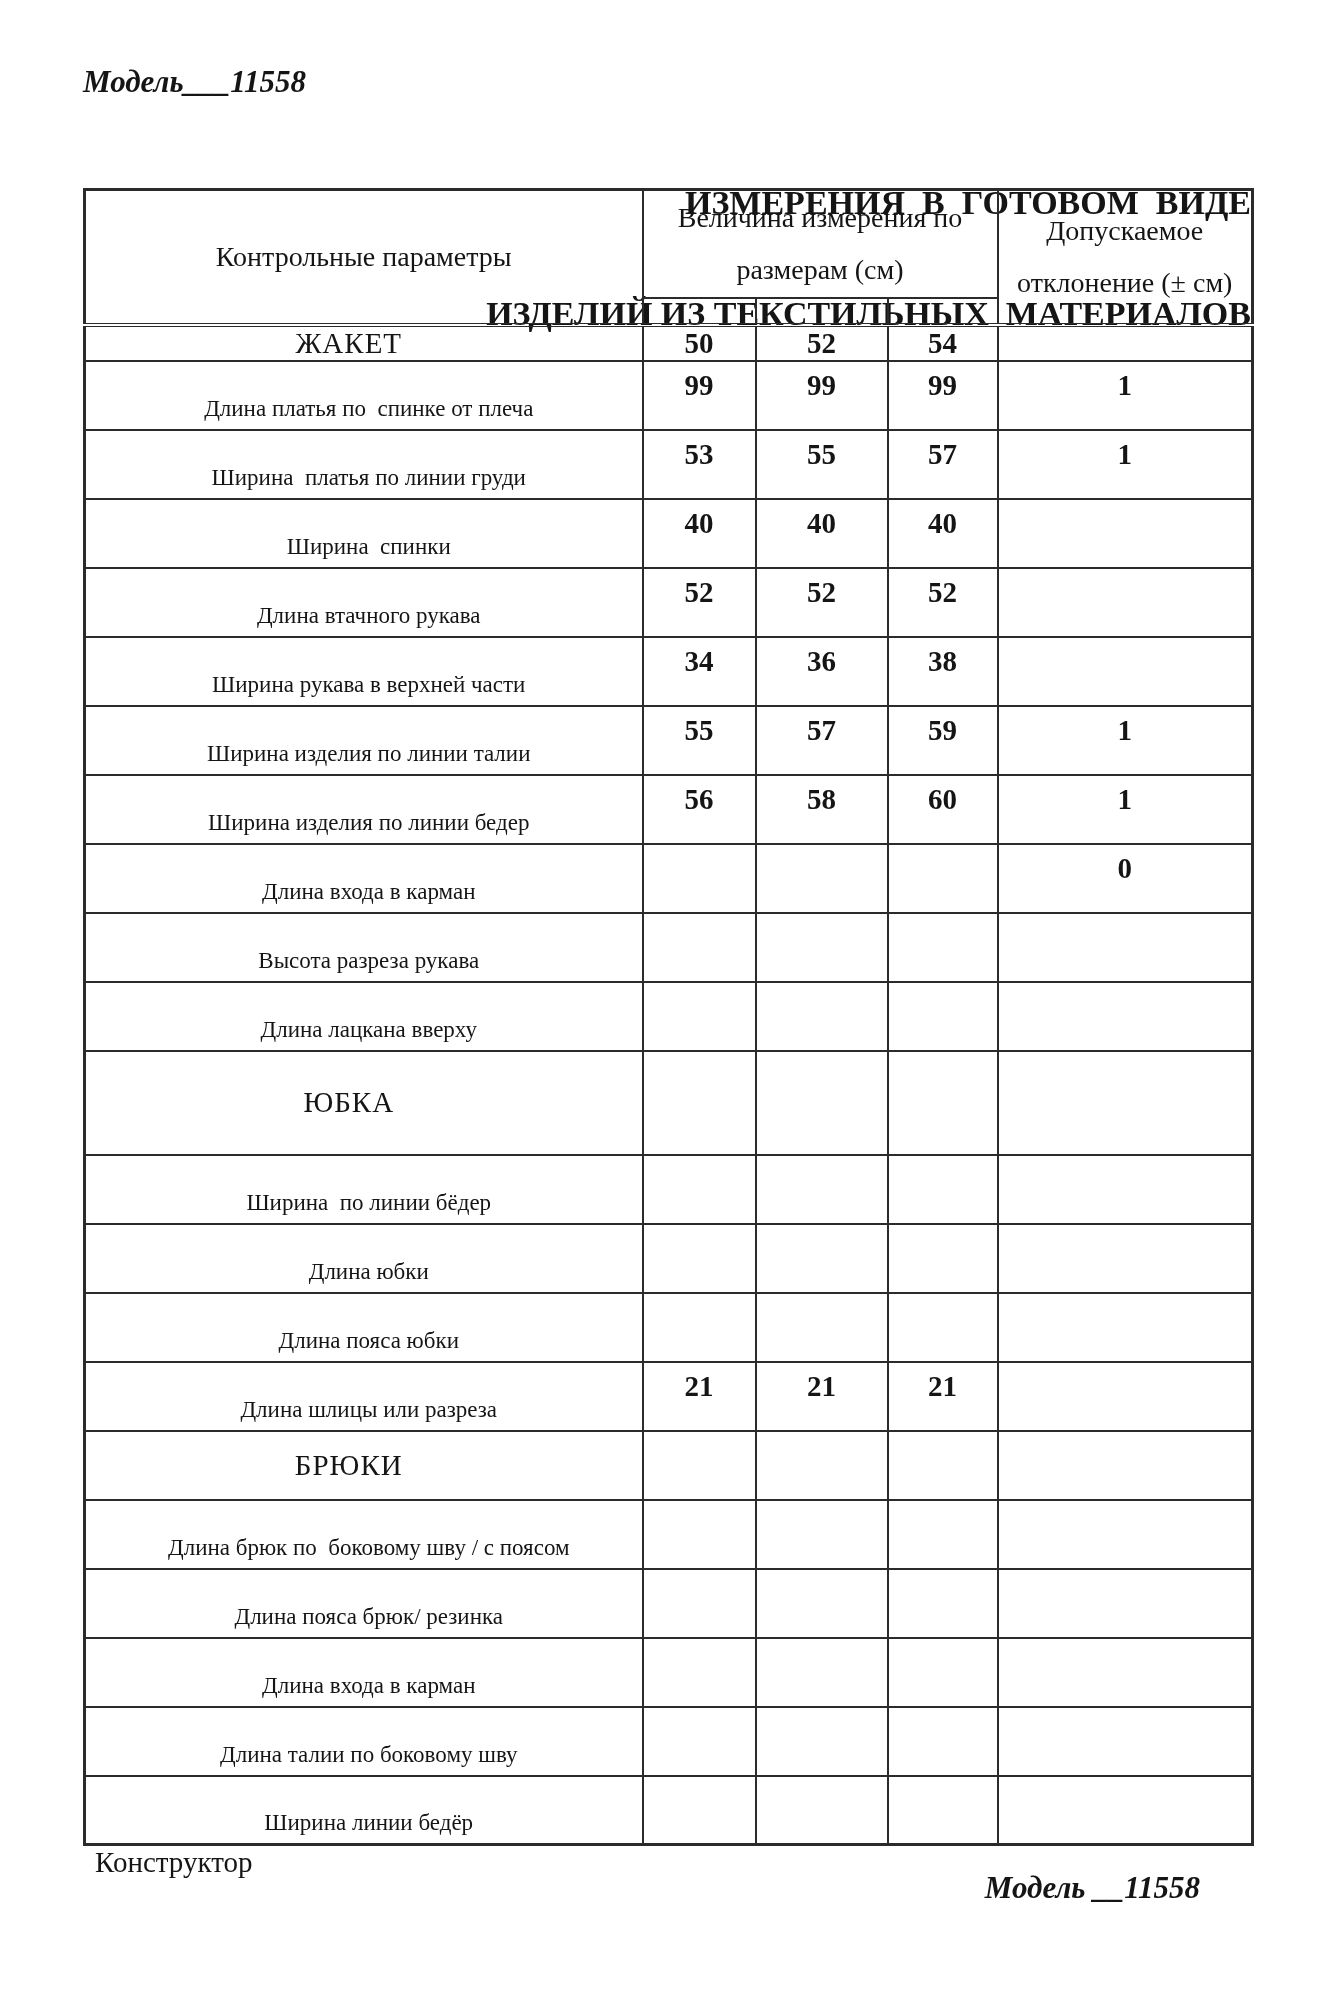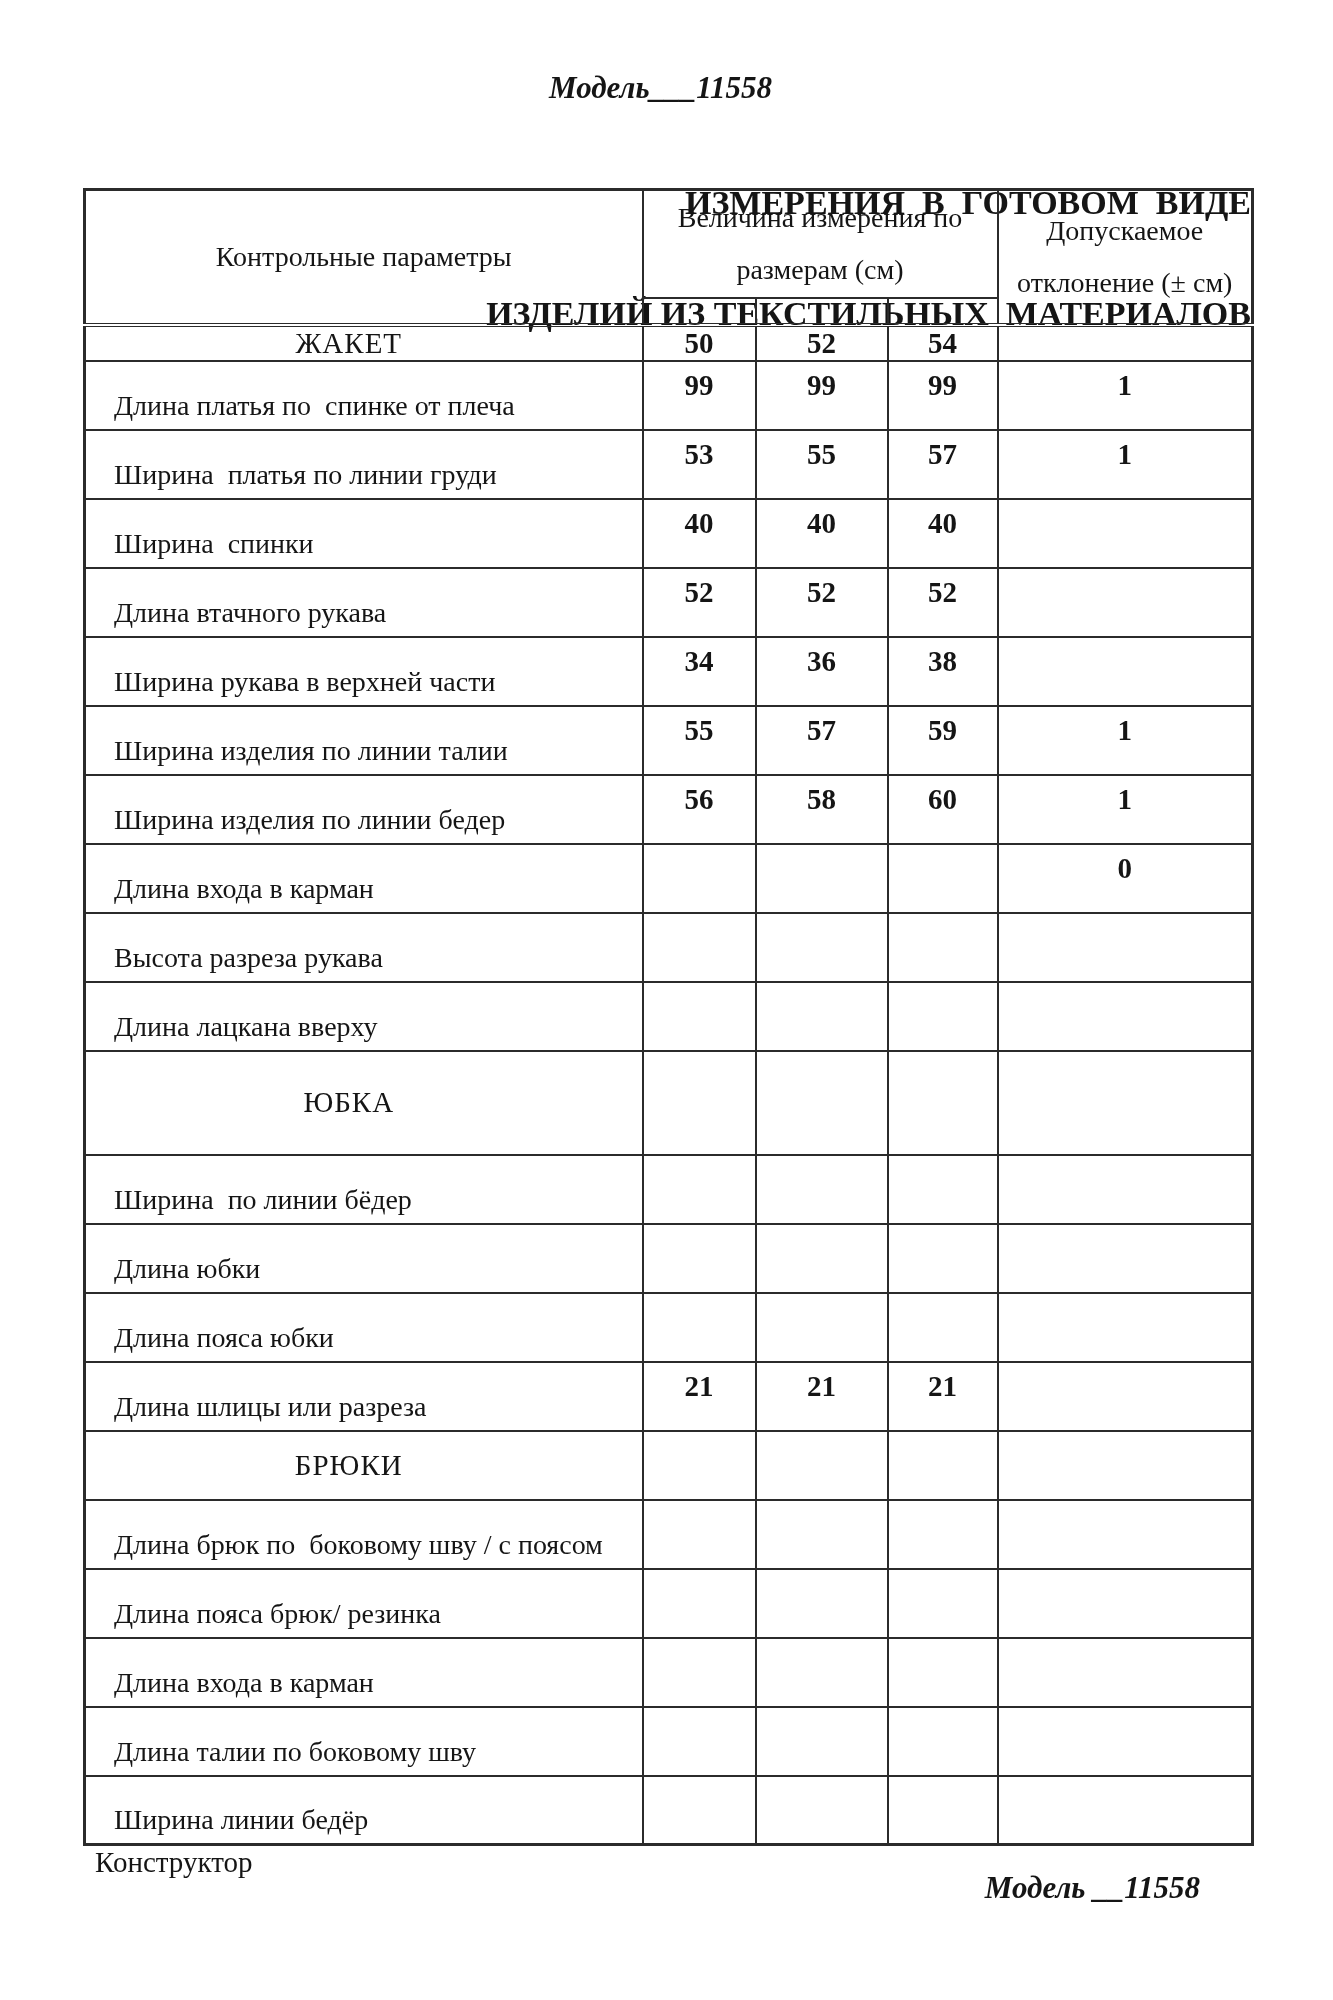--- a/index.html
+++ b/index.html
@@ -14,24 +14,24 @@
     width: 1333px;
     height: 2000px;
     background: var(--bg);
     color: var(--text);
     font-family: "Liberation Serif", "DejaVu Serif", serif;
     overflow: hidden;
     margin: 0 auto;
   }
   .model-top {
     position: absolute;
-    top: 70px;
+    top: 64px;
     left: 83px;
     width: 1155px;
-    text-align: center;
+    text-align: left;
     font-size: 31px;
     font-weight: bold;
     font-style: italic;
     white-space: pre;
   }
   .doc-title {
     position: absolute;
     top: 110px;
     left: 83px;
     width: 1168px;
@@ -67,23 +67,23 @@
   thead { border-bottom: 4px double var(--border); }
   thead tr.head-sub td { border-bottom: 4px double var(--border); }
 
   tr.row-param { height: 69px; }
   tr.row-section-compact { height: 36px; }
   tr.row-section-tall { height: 104px; padding-left: 21px; }
   tr.row-section { height: 69px; }
 
   td.label-cell {
     vertical-align: bottom;
-    text-align: left;
-    padding: 0 4px 7px 28px;
-    font-size: 28px;
+    text-align: center;
+    padding: 0 4px 7px 14px;
+    font-size: 23px;
     white-space: pre-wrap;
   }
   tr.row-section-compact td.label-cell,
   tr.row-section-tall td.label-cell,
   tr.row-section td.label-cell {
     vertical-align: middle;
     text-align: center;
     padding: 0 30px 0 0;
     font-size: 29px;
     letter-spacing: 1px;

